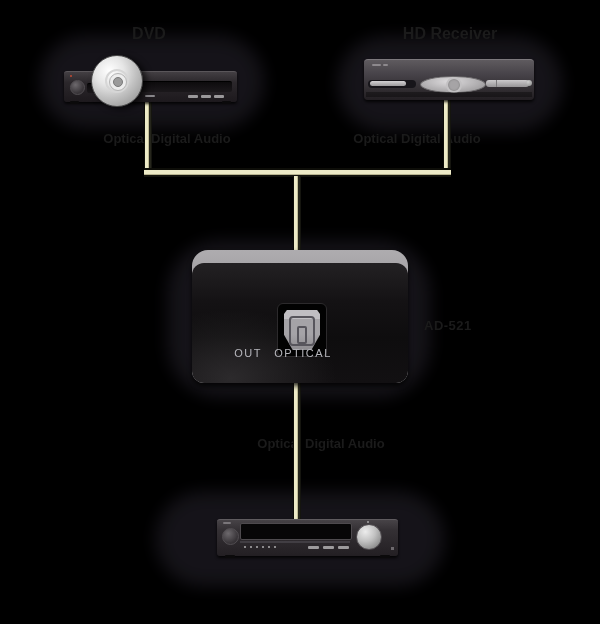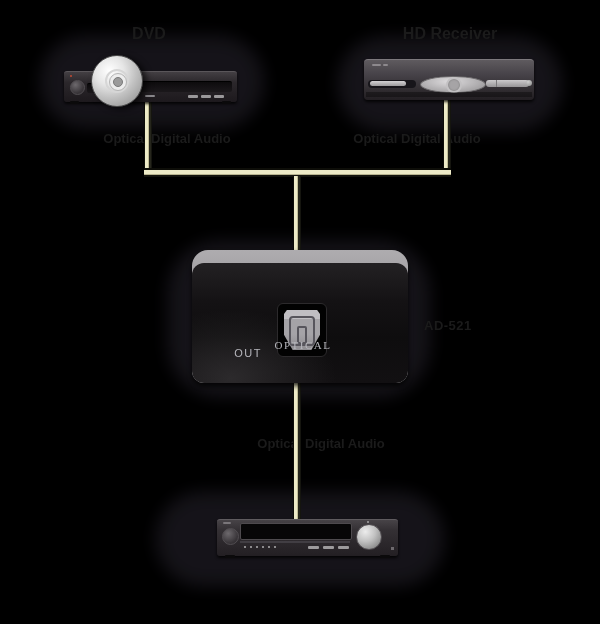--- a/index.html
+++ b/index.html
@@ -127,21 +127,21 @@
 
   <div class="sw" style="left:192px;top:250px;">
     <div class="sw-face">
       <div class="sw-port">
         <div class="sw-conn">
           <div class="sw-conn-in"></div>
           <div class="sw-conn-flap"></div>
         </div>
       </div>
       <div class="sw-lbl" style="left:36px;top:84px;width:40px;">OUT</div>
-      <div class="sw-lbl" style="left:81px;top:76px;width:60px;font-family:Liberation Serif, serif;">OPTICAL</div>
+      <div class="sw-lbl" style="left:81px;top:84px;width:60px;">OPTICAL</div>
     </div>
   </div>
 
   <div class="device amp-body" style="left:217px;top:519px;">
     <div class="hd-brand" style="left:6px;top:2px;width:8px;background:#7a767a;"></div>
     <div class="knob-sm" style="left:5px;top:8px;width:15px;height:15px;"></div>
     <div class="amp-display"></div>
     <div class="amp-strip"></div>
     <div class="amp-dot" style="left:27px;"></div>
     <div class="amp-dot" style="left:33px;"></div>

